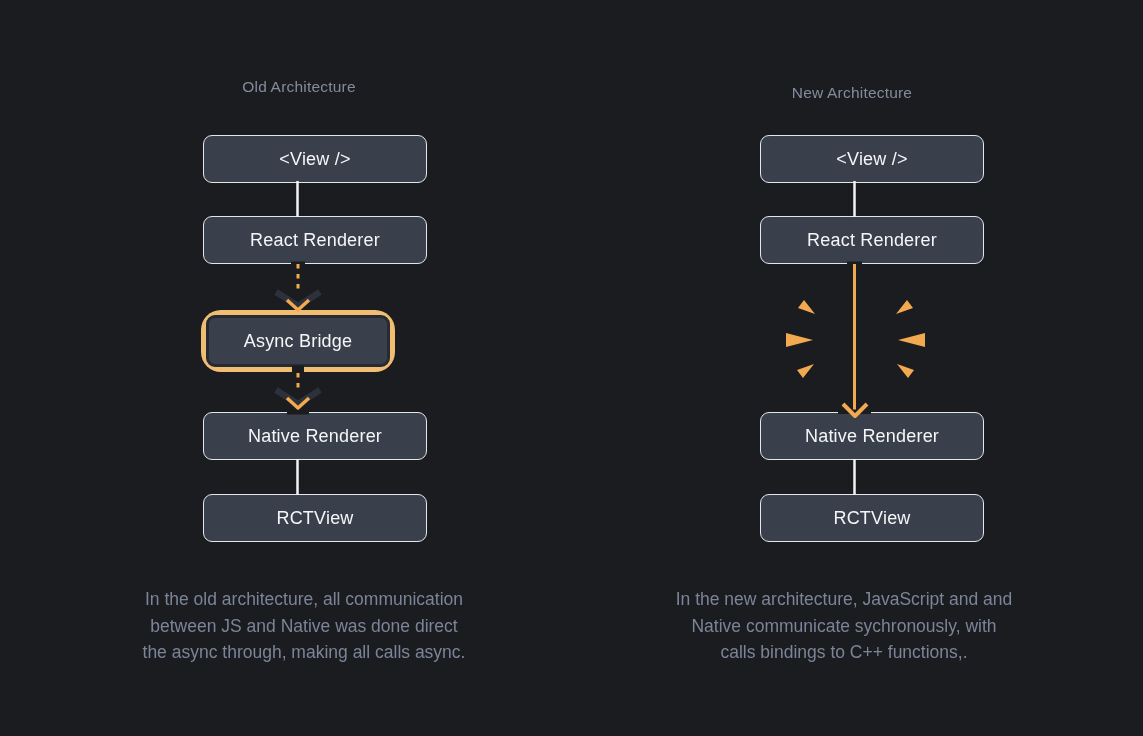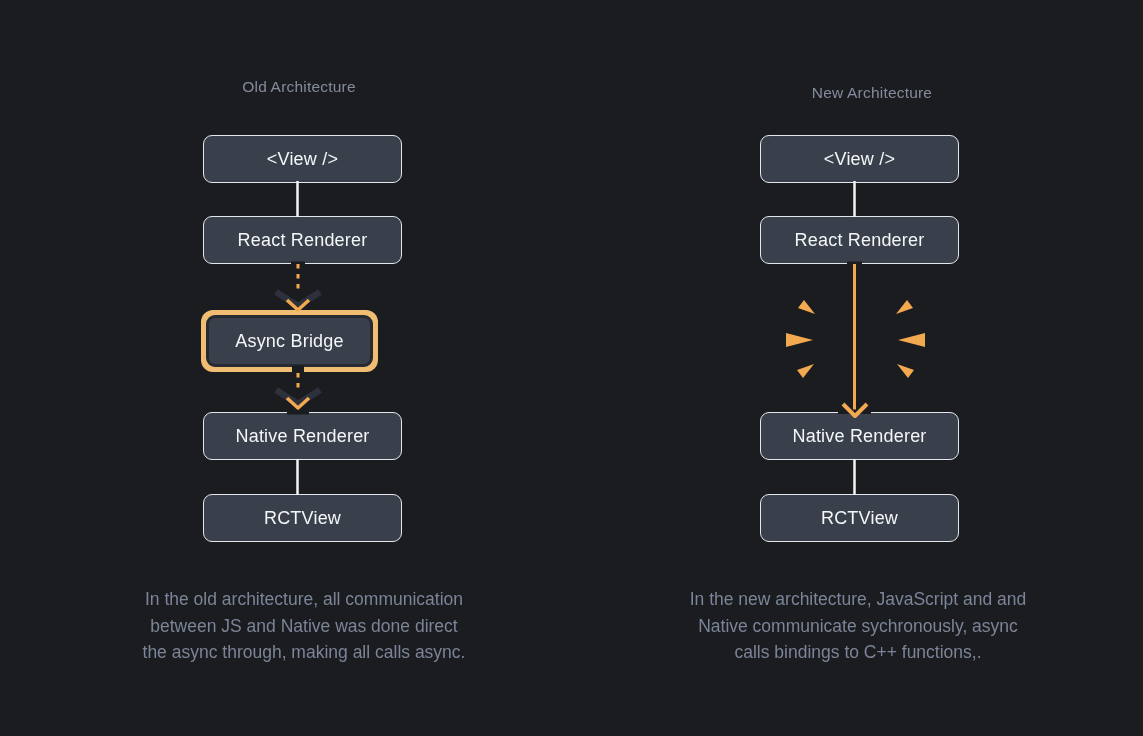--- a/index.html
+++ b/index.html
@@ -11,28 +11,28 @@
   .page{
     position:relative; width:1143px; height:736px; overflow:hidden;
     background:var(--bg);
     font-family:"Liberation Sans","DejaVu Sans",sans-serif;
   }
   .col-title{
     position:absolute; width:420px; text-align:center;
     font-size:15.5px; letter-spacing:.2px; color:var(--muted);
   }
   .node{
-    position:absolute; width:199px; height:48px; box-sizing:border-box;
+    position:absolute; width:224px; height:48px; box-sizing:border-box;
     background:var(--box-fill); border:1.5px solid var(--box-border);
     border-radius:9px; display:flex; align-items:center; justify-content:center;
   }
   .node-label{ font-size:18px; color:var(--box-label); letter-spacing:.2px; }
   .node-highlight{
-    position:absolute; width:177px; height:62px; box-sizing:border-box;
-    background:var(--highlight); border-radius:12px; padding:5px;
+    position:absolute; width:194px; height:62px; box-sizing:border-box;
+    background:var(--highlight); border-radius:20px; padding:5px;
   }
   .node-highlight .node{
     position:static; width:100%; height:100%;
     border:3px solid var(--inner-border); border-radius:9px;
   }
   .caption{
     position:absolute; top:586px; width:460px; text-align:center;
     font-size:17.5px; line-height:26.5px; color:var(--caption);
   }
   .overlay{ position:absolute; left:0; top:0; pointer-events:none; }
@@ -75,41 +75,41 @@
     </div>
 
     <div class="caption" style="left:74px;">
       <div>In the old architecture, all communication</div>
       <div>between JS and Native was done direct</div>
       <div>the async through, making all calls async.</div>
     </div>
   </section>
 
   <section>
-    <div class="col-title" style="left:662px; top:84px;">New Architecture</div>
+    <div class="col-title" style="left:642px; top:84px;">New Architecture</div>
 
     <div class="node" style="left:760px; top:135px;">
       <span class="node-label">&lt;View /&gt;</span>
     </div>
 
     <div class="node" style="left:760px; top:216px;">
       <span class="node-label">React Renderer</span>
     </div>
 
     <div class="node" style="left:760px; top:412px;">
       <span class="node-label">Native Renderer</span>
     </div>
 
     <div class="node" style="left:760px; top:494px;">
       <span class="node-label">RCTView</span>
     </div>
 
-    <div class="caption" style="left:628px;">
+    <div class="caption" style="left:614px;">
       <div>In the new architecture, JavaScript and and</div>
-      <div>Native communicate sychronously, async</div>
+      <div>Native communicate sychronously, with</div>
       <div>calls bindings to C++ functions,.</div>
     </div>
   </section>
 
   <svg class="overlay" width="1143" height="736" viewBox="0 0 1143 736">
 
     <g>
       <line class="w-line" x1="297.5" y1="181" x2="297.5" y2="217"></line>
     </g>
 

